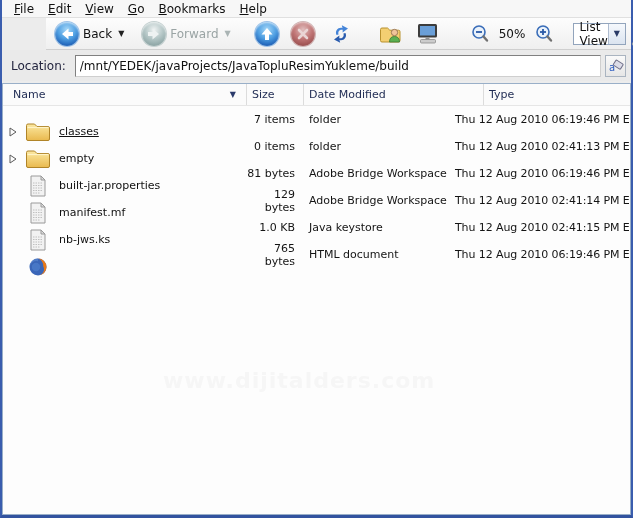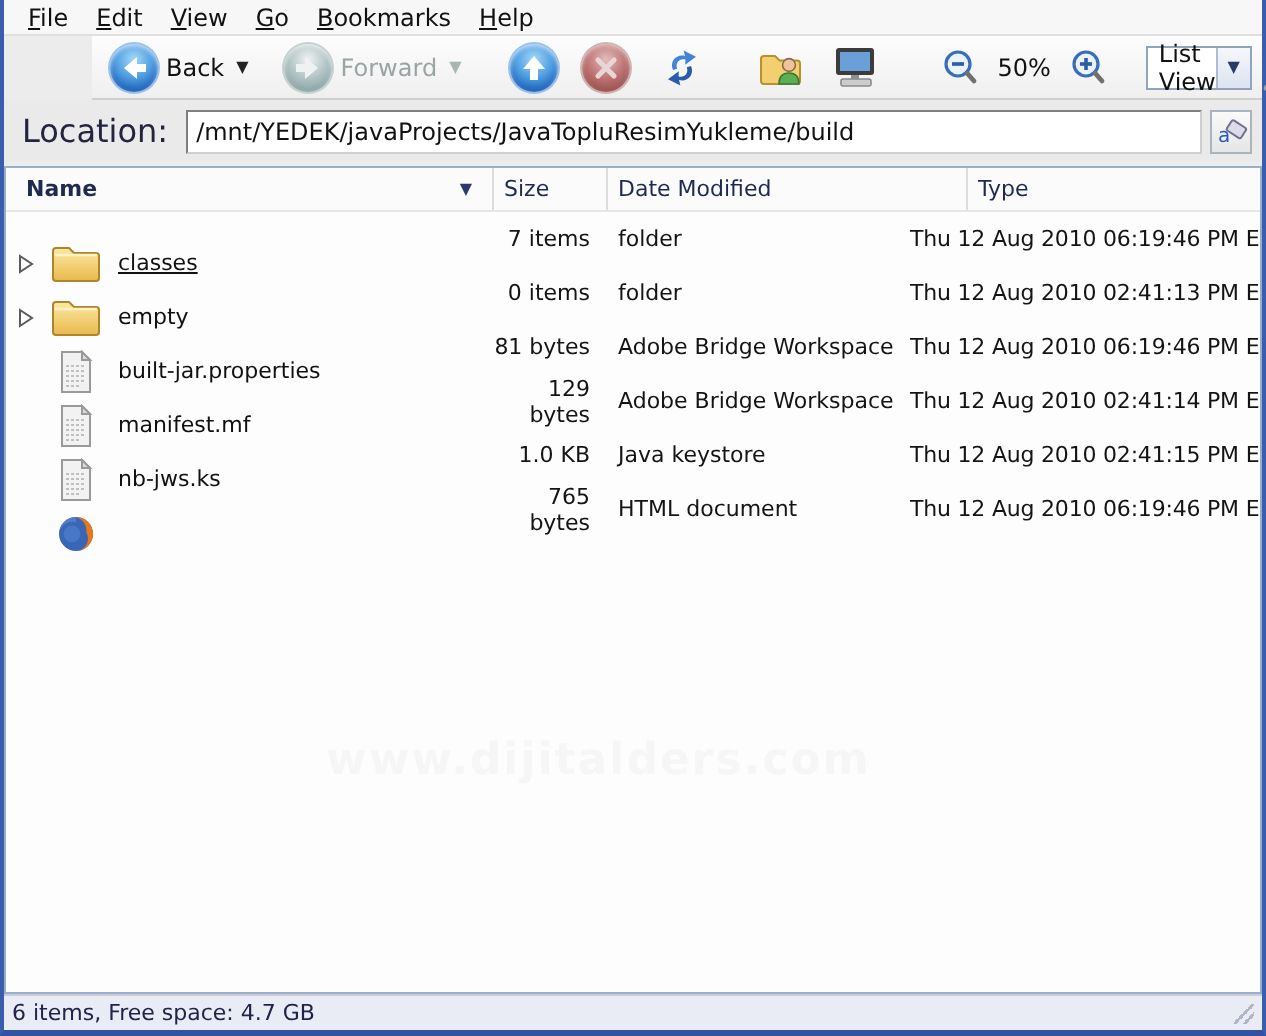--- a/index.html
+++ b/index.html
@@ -30,30 +30,30 @@
   .tb-label.disabled { color:#9aa4a4; }
   .dd-arrow { font-size:8px; color:#222; margin-left:2px; }
   .dd-arrow.disabled { color:#aab4b4; }
   .zoom-pct { font-size:12px; color:#111; margin:0 6px; }
   .combo { width:100px; height:22px; background:#fff; border:1px solid #92a4bc; display:flex; align-items:center; margin-left:16px; }
   .combo-text { flex:1; padding-left:5px; font-size:12px; color:#111; }
   .combo-btn { width:17px; height:100%; border-left:1px solid #aebcd0; background:linear-gradient(#f5f8fc,#dbe4f0); display:flex; align-items:center; justify-content:center; font-size:8px; color:#2a3a66; }
   .spacer { flex:1; }
   
   .locbar { height:31px; background:#eaeaea; display:flex; align-items:center; padding:0 5px 0 9px; }
-  .loc-label { font-size:16px; color:#23253f; margin-right:9px; }
+  .loc-label { font-size:12px; color:#23253f; margin-right:9px; }
   .loc-input { flex:1; height:22px; border:1px solid #808080; border-bottom-color:#cfcfcf; border-right-color:#cfcfcf; background:#fff; font-family:inherit; font-size:12px; color:#111; padding:0 4px; outline:none; }
   .loc-clear { width:21px; height:22px; margin-left:4px; background:linear-gradient(#fafafa,#e6e6e6); border:1px solid #aab4c0; display:flex; align-items:center; justify-content:center; }
   
   .gapline { height:2px; background:#ececec; }
   .fileview { flex:1; margin:0; background:#fdfdfd; border:1px solid #99afc8; position:relative; display:flex; flex-direction:column; overflow:hidden; }
   .header { height:22px; display:flex; background:#fbfbfb; border-bottom:1px solid #e6e6e6; font-size:11px; color:#1e2a52; }
   .hcell { display:flex; align-items:center; padding-left:10px; border-right:1px solid #dcdcdc; }
   .hcell:last-child { border-right:none; }
-  .col-name { width:244px;font-weight:bold; } .col-size { width:57px; } .col-type { width:146px; } .col-date { flex:1; }
+  .col-name { width:244px; } .col-size { width:57px; } .col-type { width:146px; } .col-date { flex:1; }
   .hcell.col-name { justify-content:space-between; padding-right:10px; }
   .hcell.col-size { padding-left:5px; }
   .hcell.col-type, .hcell.col-date { padding-left:5px; }
   .sort-arrow { font-size:8px; color:#2b3a6b; }
   .rows {}
   .frow { height:27px; display:flex; align-items:center; font-size:11px; }
   .cell-name { width:244px; display:flex; align-items:center; height:100%;margin-top:24px; }
   .cell-size { width:57px; text-align:right; padding-right:9px; }
   .cell-type { width:146px; padding-left:5px; white-space:nowrap; overflow:hidden; }
   .cell-date { flex:1; padding-left:5px; white-space:nowrap; overflow:hidden; letter-spacing:-0.1px; }
@@ -331,18 +331,14 @@
 </span>
     </div>
     <div class="cell-size">765 bytes</div>
     <div class="cell-type">HTML document</div>
     <div class="cell-date">Thu 12 Aug 2010 06:19:46 PM EEST</div>
   </div>
 </div>
     <div class="watermark">www.dijitalders.com</div>
   </div>
 
-  <div class="statusbar">
-    <span>6 items, Free space: 4.7 GB</span>
-    <div class="grip"></div>
-  </div>
 
 </div>
 
 </body></html>

